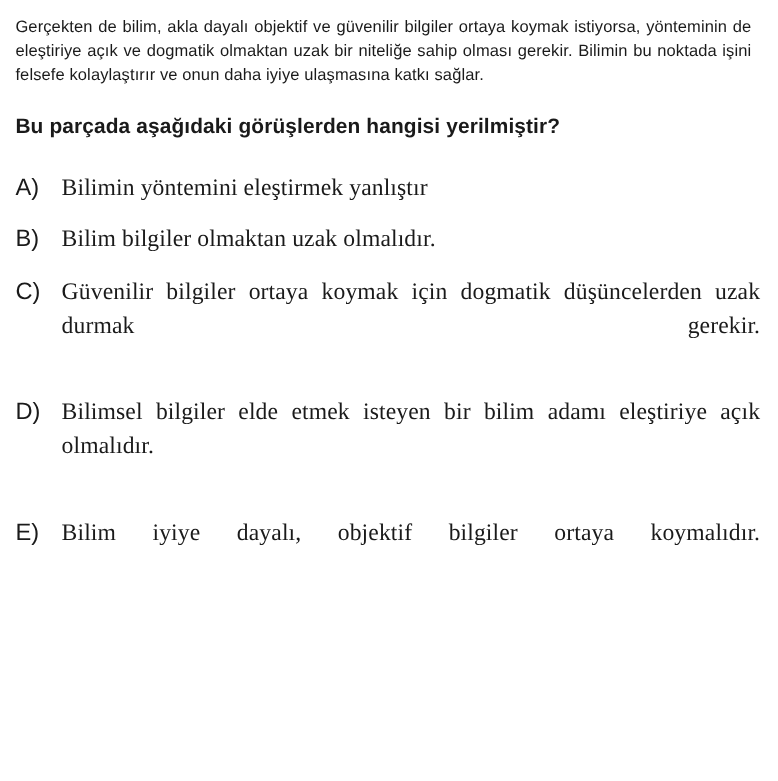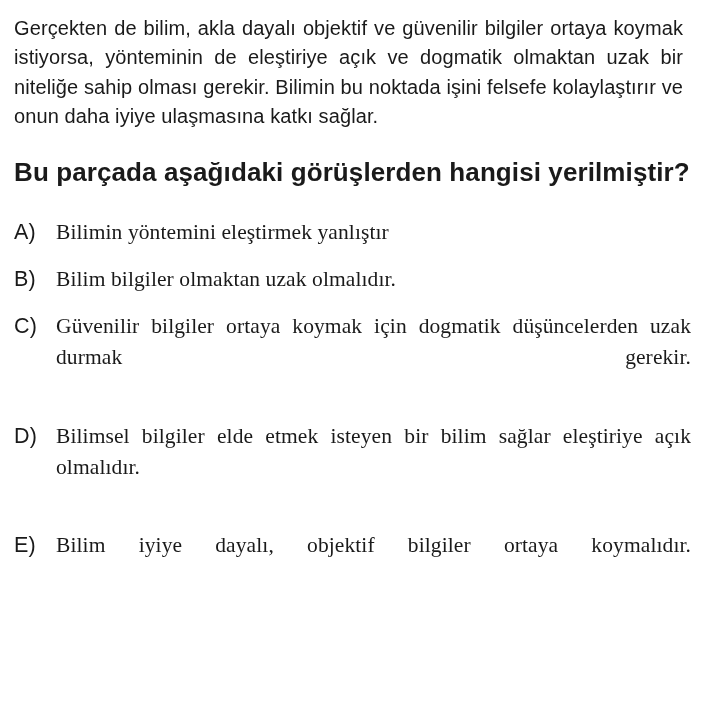--- a/index.html
+++ b/index.html
@@ -15,29 +15,29 @@
     -webkit-font-smoothing: antialiased;
   }
   .page {
     width: 707px;
     height: 710px;
     box-sizing: border-box;
     padding: 14px 16px 0 14px;
     position: relative;
   }
   .passage {
-    font-size: 20px;
+    font-size: 15px;
     line-height: 1.47;
     text-align: justify;
     text-justify: inter-word;
     letter-spacing: 0.1px;
     margin: 0 8px 22px 0;
   }
   .prompt {
-    font-size: 26px;
+    font-size: 19px;
     line-height: 1.43;
     font-weight: bold;
     text-align: justify;
     text-justify: inter-word;
     letter-spacing: 0.1px;
     margin: 0 0 26px 0;
     hyphens: manual;
   }
   .choices {
     margin: 0;
@@ -94,21 +94,21 @@
       <span class="choice-text">Bilim bilgiler olmaktan uzak olmalıdır.</span>
     </li>
 
     <li class="choice">
       <span class="choice-letter">C)</span>
       <span class="choice-text">Güvenilir bilgiler ortaya koymak için dogmatik düşüncelerden uzak durmak gerekir.</span>
     </li>
 
     <li class="choice">
       <span class="choice-letter">D)</span>
-      <span class="choice-text">Bilimsel bilgiler elde etmek isteyen bir bilim sağlar eleştiriye açık olmalıdır.</span>
+      <span class="choice-text">Bilimsel bilgiler elde etmek isteyen bir bilim adamı eleştiriye açık olmalıdır.</span>
     </li>
 
     <li class="choice">
       <span class="choice-letter">E)</span>
       <span class="choice-text">Bilim iyiye dayalı, objektif bilgiler ortaya koymalıdır.</span>
     </li>
 
   </ul>
 </div>
 

